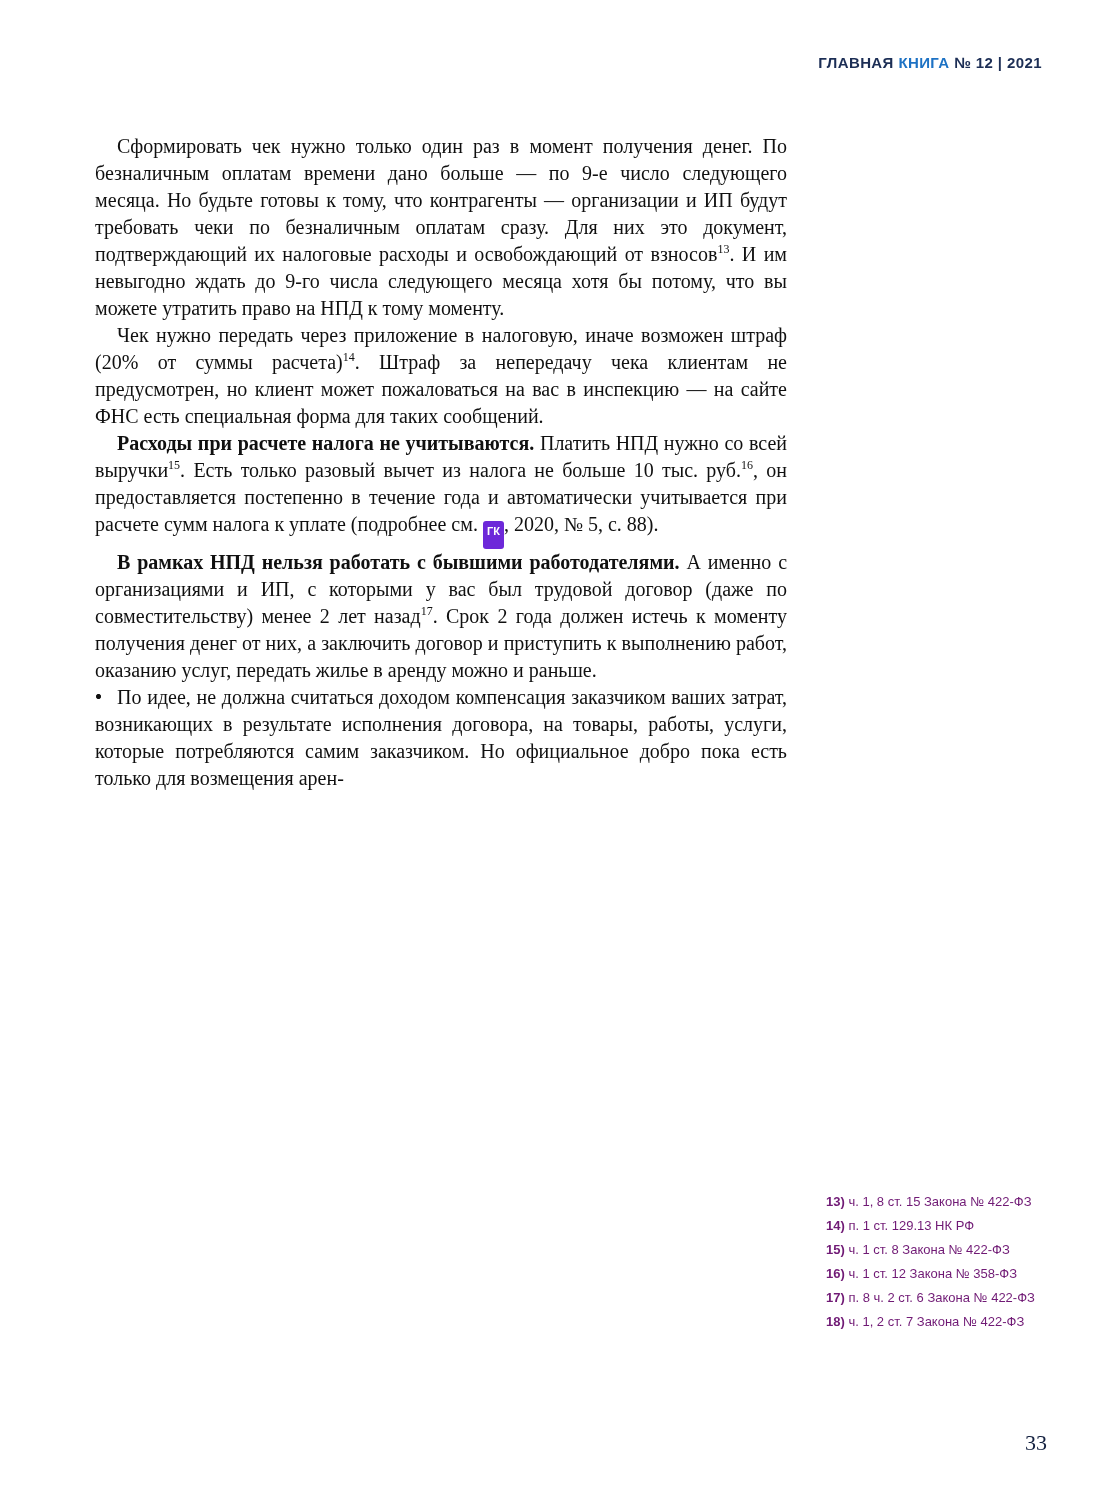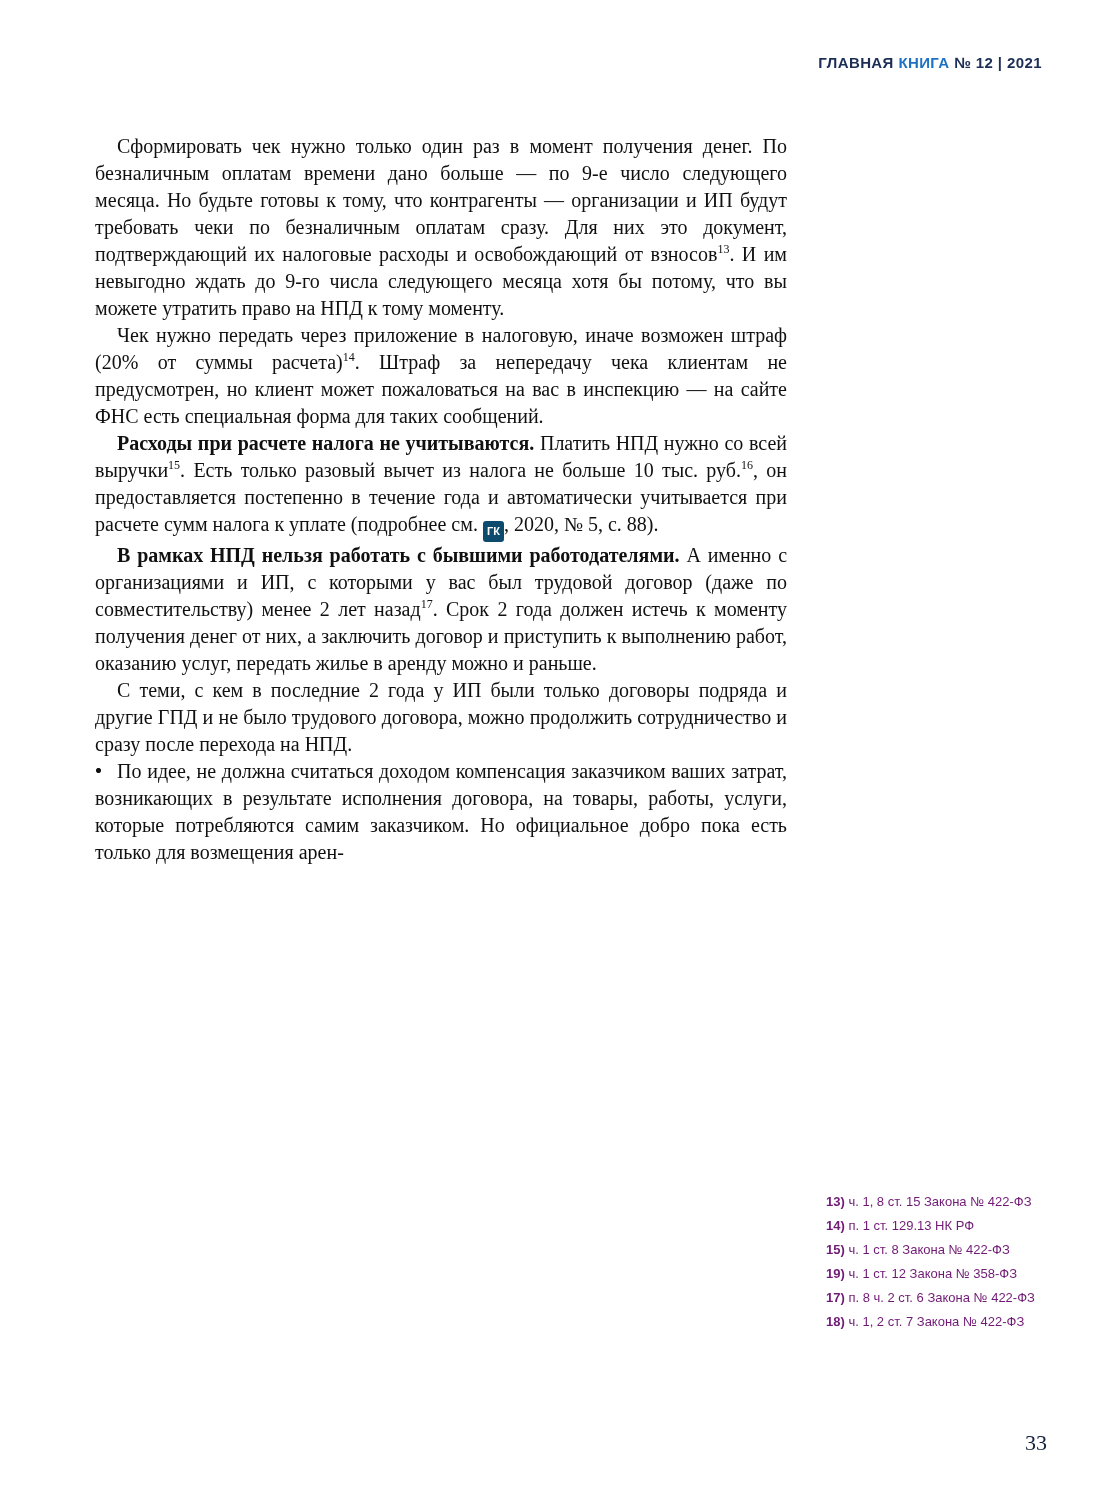--- a/index.html
+++ b/index.html
@@ -8,21 +8,21 @@
   .header{position:absolute;top:54px;right:62px;font-family:"Liberation Sans", sans-serif;
           font-weight:bold;font-size:15px;letter-spacing:0.4px;color:#1c2e55;white-space:nowrap;}
   .header .blue{color:#1d72c4;}
   .body-col{position:absolute;left:95px;top:133px;width:692px;font-size:20px;line-height:27px;
             text-align:justify;}
   .para{text-indent:22px;}
   .para .lead{font-weight:bold;}
   .para sup{font-size:12px;line-height:0;}
   .para.bullet{text-indent:0;padding-left:18px;position:relative;}
   .para.bullet .marker{position:absolute;left:0;top:0;}
-  .gk-icon{display:inline-block;width:21px;height:21px;background:#0c4a6e;color:#ffffff;
+  .gk-icon{display:inline-block;width:21px;height:28px;background:#6d28d9;color:#ffffff;
            font-family:"Liberation Sans", sans-serif;font-weight:bold;font-size:11px;
            line-height:21px;text-align:center;border-radius:3px;vertical-align:-4px;text-indent:0;}
   .footnotes{position:absolute;left:826px;top:1193px;width:222px;
              font-family:"Liberation Sans", sans-serif;font-size:13px;line-height:17px;color:#701a75;}
   .footnote{margin-bottom:7px;}
   .footnote b{font-weight:bold;}
   .page-number{position:absolute;right:57px;bottom:44px;font-size:22px;color:#13203f;
                font-family:"Liberation Serif", serif;}
 </style>
 </head>
@@ -32,30 +32,29 @@
 
   <div class="header"><span>ГЛАВНАЯ</span>
     <span class="blue">КНИГА</span>
     <span>№ 12 | 2021</span></div>
 
   <div class="body-col">
       <div class="para"><span>Сформировать чек нужно только один раз в момент получения денег. По безналичным оплатам времени дано больше — по 9-е число следующего месяца. Но будьте готовы к тому, что контрагенты — организации и ИП будут требовать чеки по безналичным оплатам сразу. Для них это документ, подтверждающий их налоговые расходы и освобождающий от взносов</span><sup>13</sup><span>. И им невыгодно ждать до 9-го числа следующего месяца хотя бы потому, что вы можете утратить право на НПД к тому моменту.</span></div>
       <div class="para"><span>Чек нужно передать через приложение в налоговую, иначе возможен штраф (20% от суммы расчета)</span><sup>14</sup><span>. Штраф за непередачу чека клиентам не предусмотрен, но клиент может пожаловаться на вас в инспекцию — на сайте ФНС есть специальная форма для таких сообщений.</span></div>
       <div class="para"><span class="lead">Расходы при расчете налога не учитываются. </span><span>Платить НПД нужно со всей выручки</span><sup>15</sup><span>. Есть только разовый вычет из налога не больше 10 тыс. руб.</span><sup>16</sup><span>, он предоставляется постепенно в течение года и автоматически учитывается при расчете сумм налога к уплате (подробнее см. </span><span class="gk-icon">ГК</span><span>, 2020, № 5, с. 88).</span></div>
       <div class="para"><span class="lead">В рамках НПД нельзя работать с бывшими работодателями. </span><span>А именно с организациями и ИП, с которыми у вас был трудовой договор (даже по совместительству) менее 2 лет назад</span><sup>17</sup><span>. Срок 2 года должен истечь к моменту получения денег от них, а заключить договор и приступить к выполнению работ, оказанию услуг, передать жилье в аренду можно и раньше.</span></div>
-      <div class="para"><span>С теми, с кем в последние 2 года у ИП были только договоры подряда и другие ГПД и не было трудового договора, можно продолжить сотрудничество и сразу после перехода на НПД.</span></div>
       <div class="para bullet"><span class="marker">•</span></div>
       <div class="para bullet"><span class="marker">•</span></div>
       <div class="para"><span>По идее, не должна считаться доходом компенсация заказчиком ваших затрат, возникающих в результате исполнения договора, на товары, работы, услуги, которые потребляются самим заказчиком. Но официальное добро пока есть только для возмещения арен-</span></div>
     </div>
 
   <div class="footnotes">
       <div class="footnote"><b>13)</b><span> ч. 1, 8 ст. 15 Закона № 422-ФЗ</span></div>
       <div class="footnote"><b>14)</b><span> п. 1 ст. 129.13 НК РФ</span></div>
       <div class="footnote"><b>15)</b><span> ч. 1 ст. 8 Закона № 422-ФЗ</span></div>
-      <div class="footnote"><b>19)</b><span> ч. 1 ст. 12 Закона № 358-ФЗ</span></div>
+      <div class="footnote"><b>16)</b><span> ч. 1 ст. 12 Закона № 358-ФЗ</span></div>
       <div class="footnote"><b>17)</b><span> п. 8 ч. 2 ст. 6 Закона № 422-ФЗ</span></div>
       <div class="footnote"><b>18)</b><span> ч. 1, 2 ст. 7 Закона № 422-ФЗ</span></div>
     </div>
 
   <div class="page-number">33</div>
 
 </div>
 
 </body></html>

